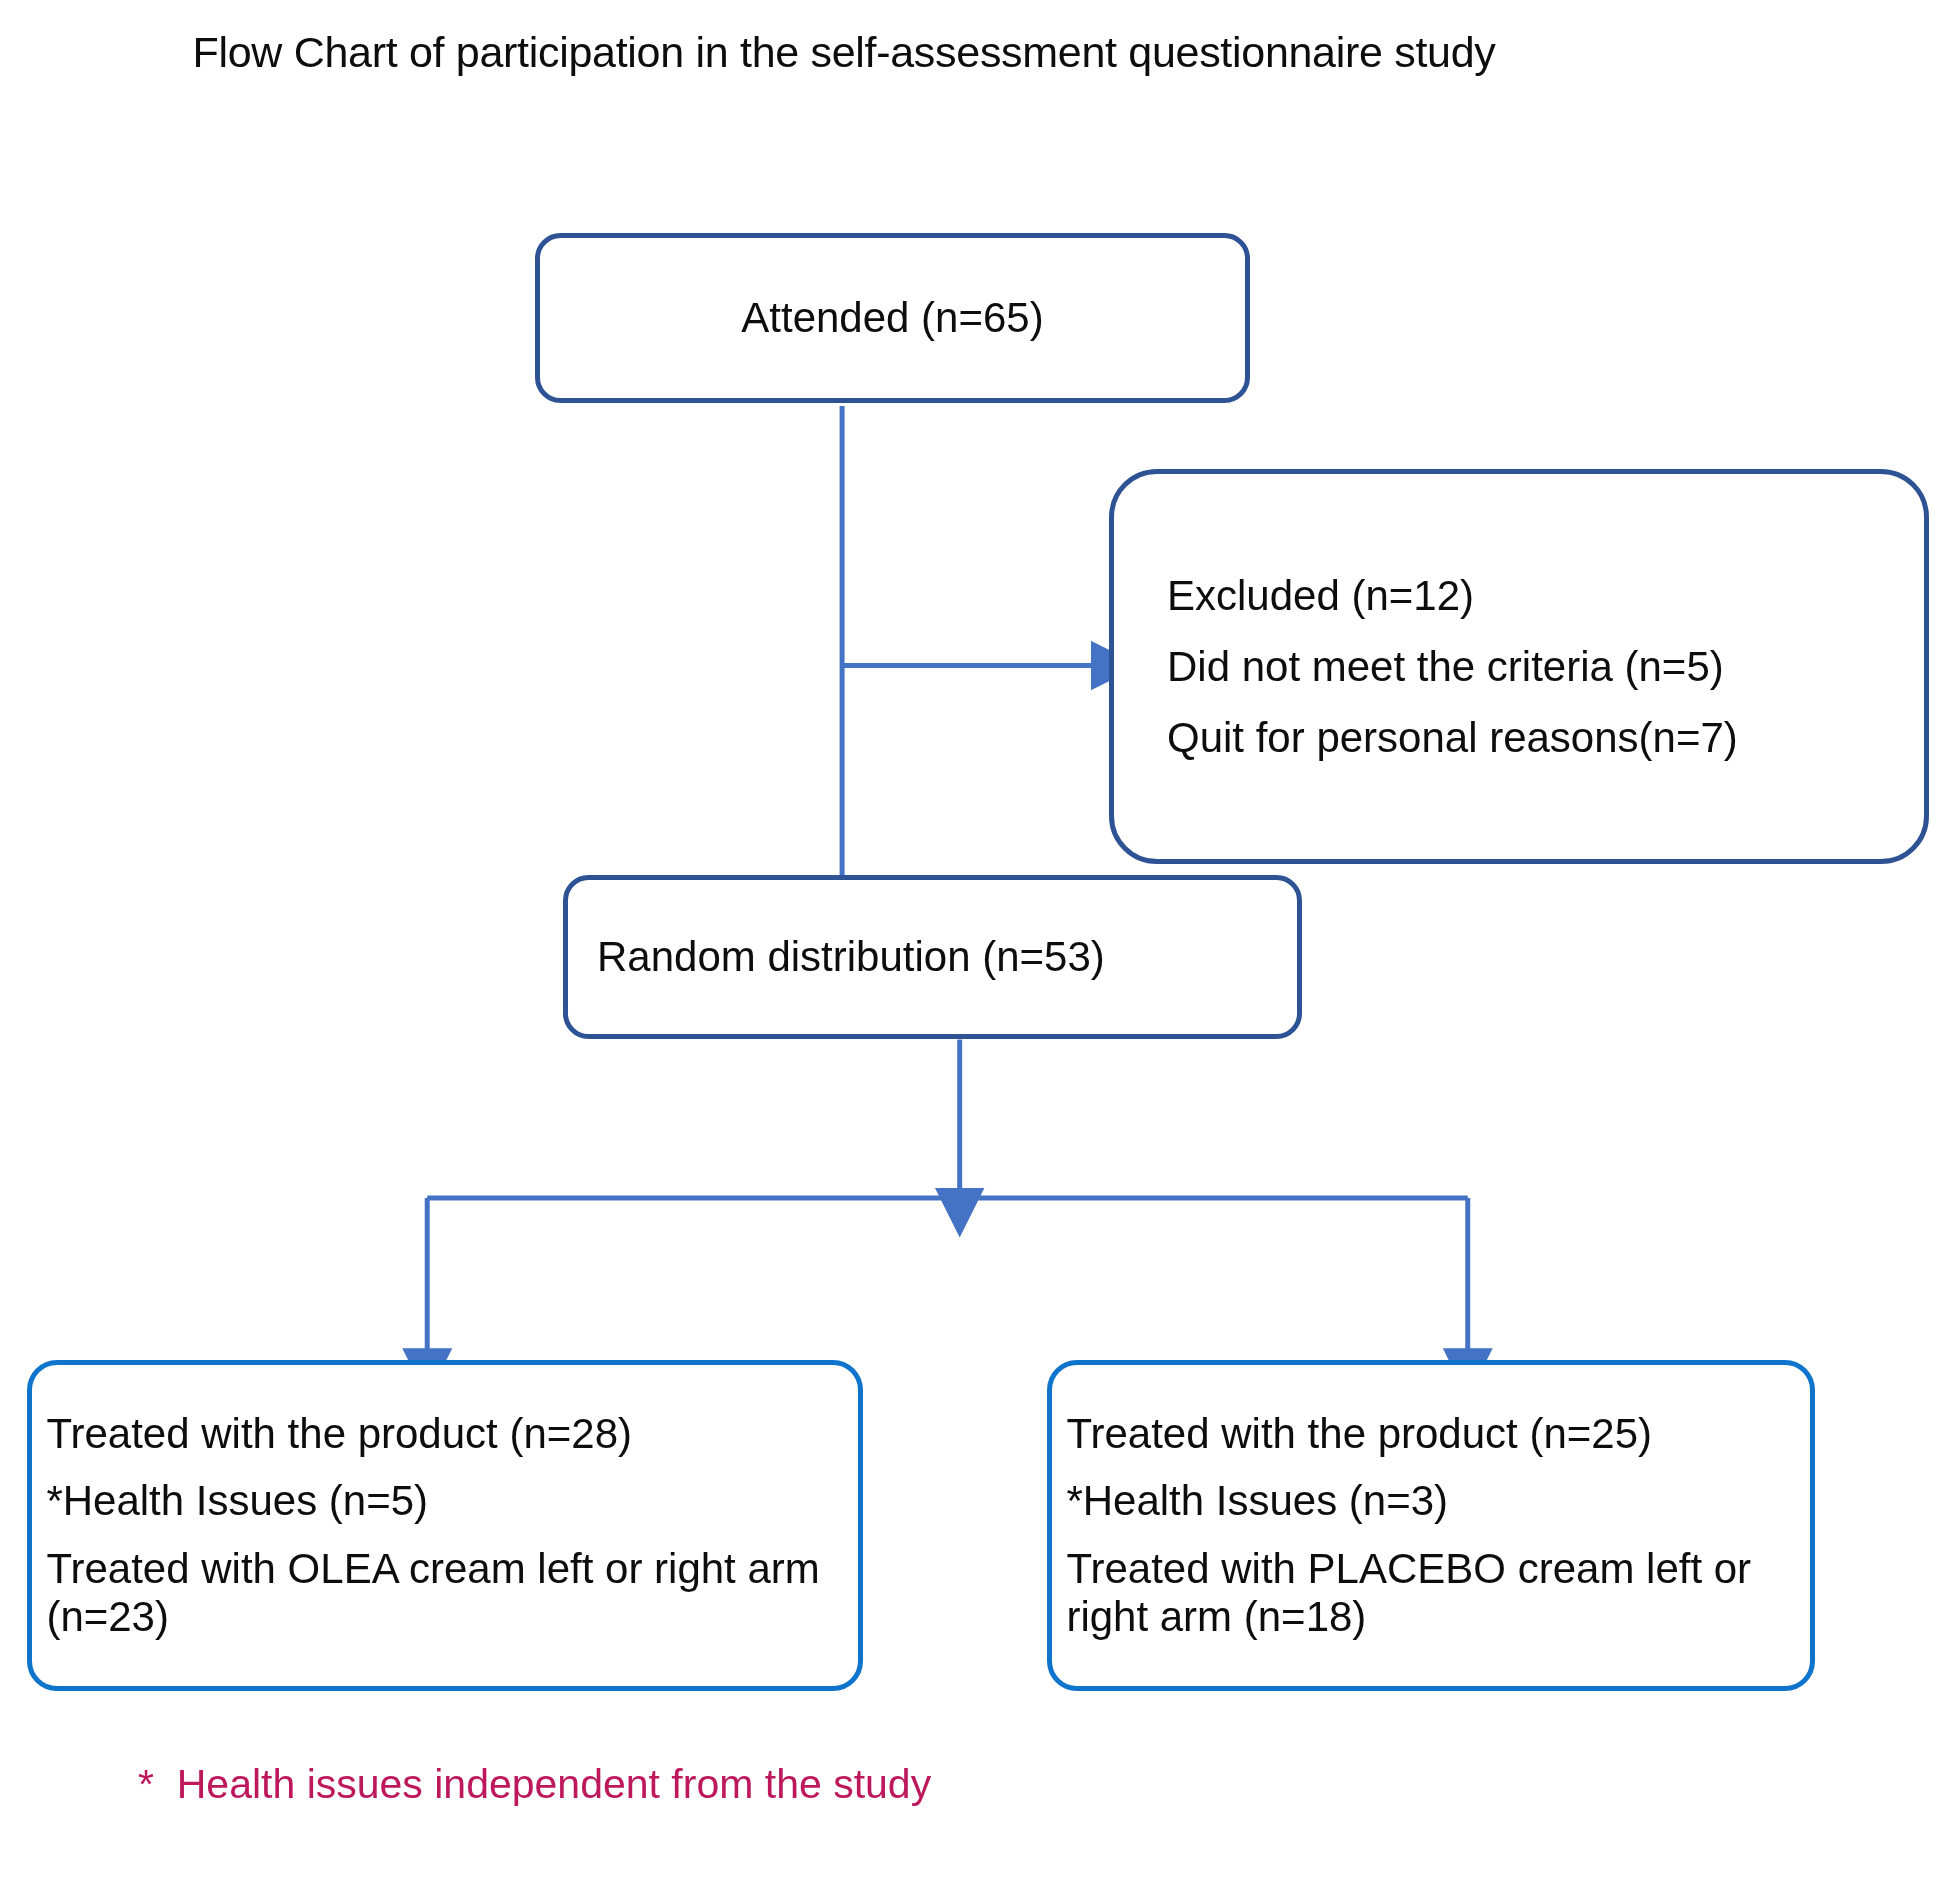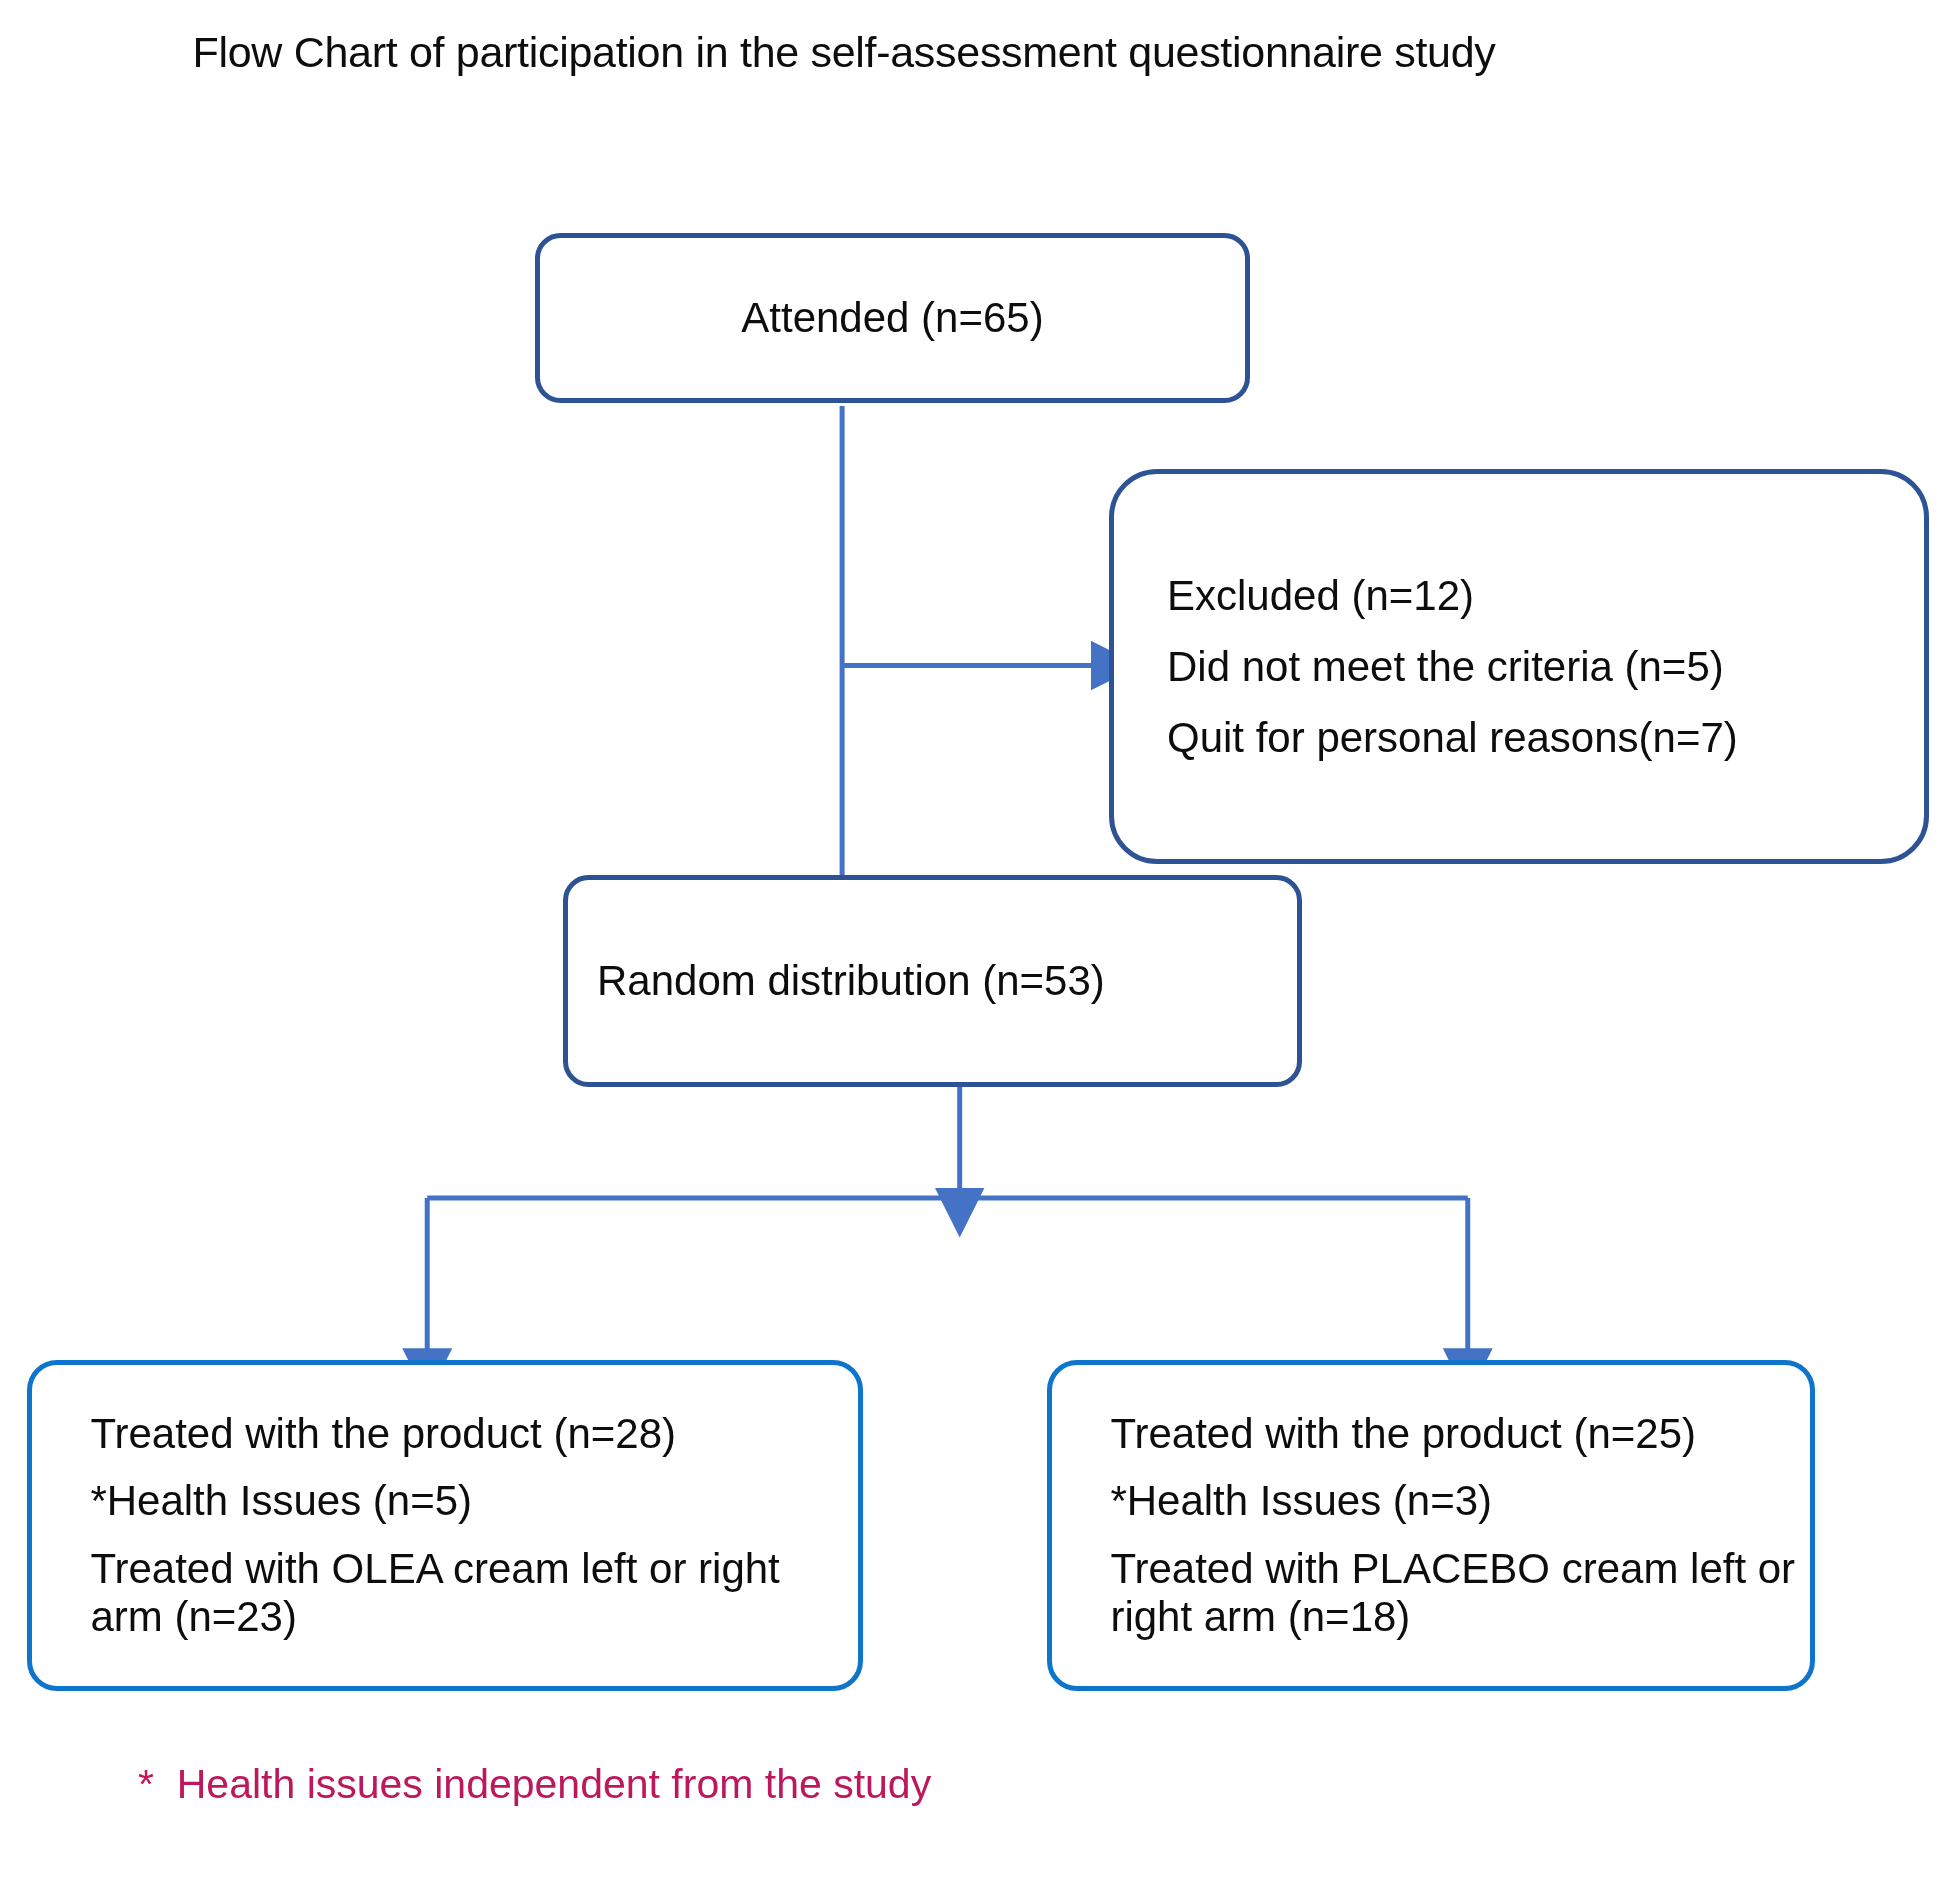--- a/index.html
+++ b/index.html
@@ -86,21 +86,21 @@
     flex-direction: column;
     justify-content: center;
     gap: 29px;
   }
 
   
   #node-random {
     left: 563px;
     top: 875px;
     width: 739px;
-    height: 212px;
+    height: 164px;
     border-radius: 25.5px;
     padding-left: 29px;
     display: flex;
     align-items: center;
   }
 
   
   #node-left-arm {
     left: 27px;
     top: 1360px;
@@ -125,21 +125,20 @@
     display: flex;
     flex-direction: column;
     justify-content: center;
     gap: 19px;
   }
 
   .arm-line {
     font-size: 42px;
     line-height: 1.15;
     color: #0d0d0d;
-    margin-left: 44px;
   }
 
   
   #footnote {
     position: absolute;
     left: 138px;
     top: 1762px;
     font-size: 41px;
     line-height: 1.1;
     color: #be185d;

